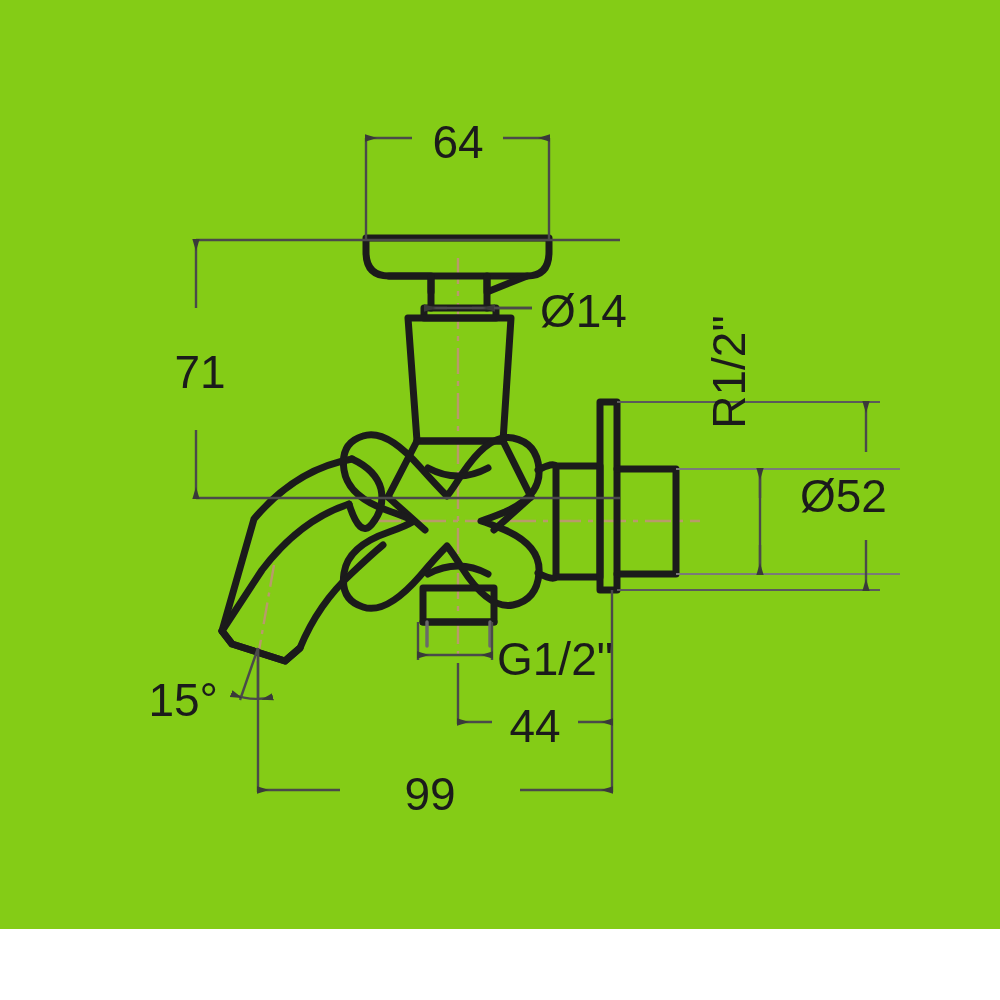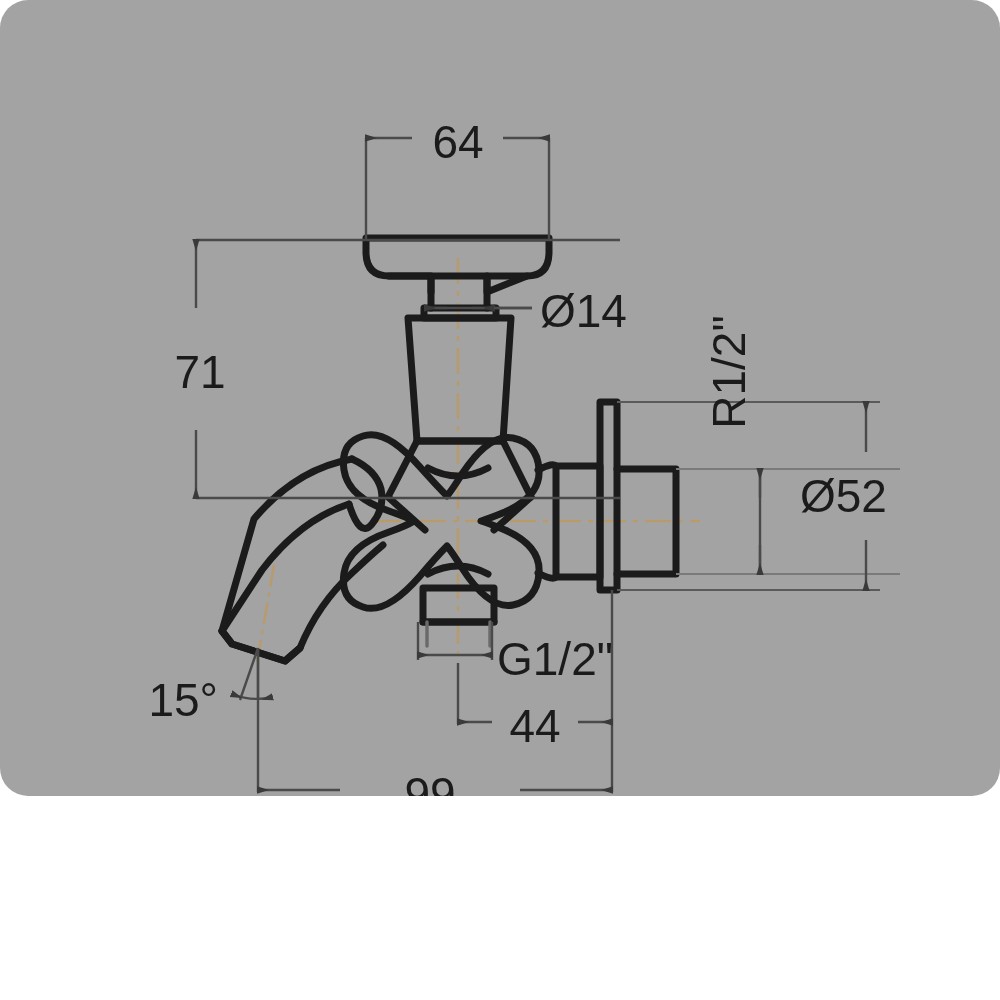--- a/index.html
+++ b/index.html
@@ -7,24 +7,23 @@
     margin: 0;
     padding: 0;
     background: #ffffff;
   }
   body {
     font-family: "Liberation Sans", sans-serif;
   }
   #drawing-root {
     position: relative;
     width: 1000px;
-    height: 796px;
-    background: #a3a3a3;
+    height: 929px;
+    background: #84cc16;
     overflow: hidden;
-    border-radius: 28px;
   }
   #drawing-svg {
     display: block;
     width: 1000px;
     height: 1000px;
   }
   .dim-text {
     font-family: "Liberation Sans", sans-serif;
     font-size: 46px;
     fill: #1b1b1b;

